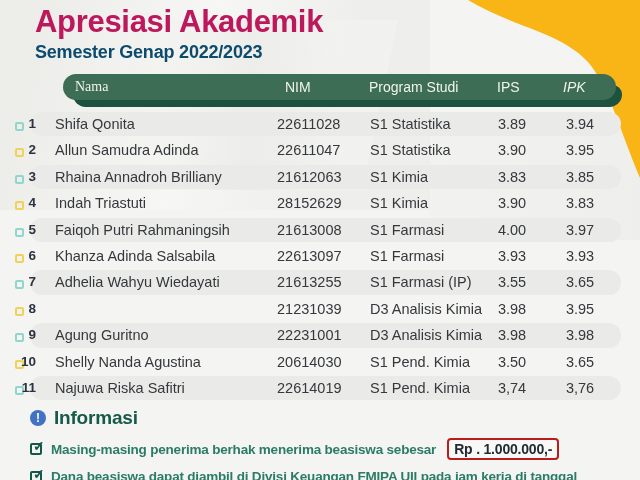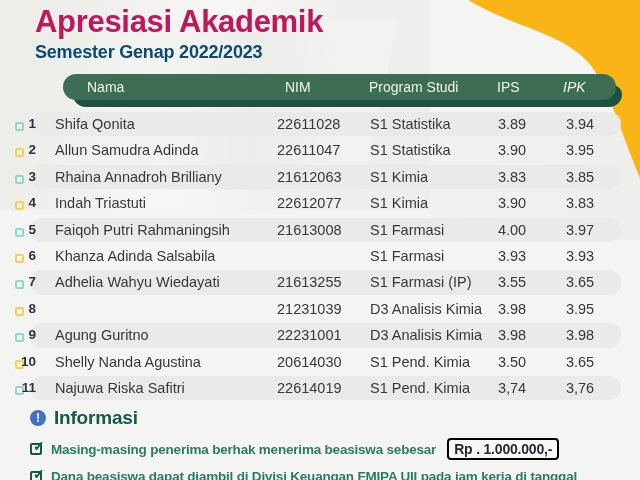--- a/index.html
+++ b/index.html
@@ -24,21 +24,21 @@
   .title { font-size:31px; font-weight:700; letter-spacing:-0.3px; color:#be185d; }
   .subtitle { font-size:18px; font-weight:700; letter-spacing:-0.2px; color:#0c4a6e; margin-top:2px; }
 
   
   .thead { position:absolute; left:63px; top:74px; width:559px; height:34px; }
   .thead-shadow { position:absolute; left:10px; top:11px; width:549px; height:22px;
     background:#1d5240; border-radius:12px 12px 16px 16px; }
   .thead-bar { position:absolute; left:0; top:0; width:553px; height:26px;
     background:#3d6d55; border-radius:13px; color:#f0f3ee; font-size:14px; }
   .thead-bar span { position:absolute; top:0; line-height:26px; white-space:nowrap; }
-  .col-nama { left:24px; }
+  .col-nama { left:12px;font-family:Liberation Serif, serif; }
   .col-nim  { left:222px; }
   .col-prog { left:306px; }
   .col-ips  { left:434px; }
   .col-ipk  { left:500px;font-style:italic; }
 
   
   .tbody { position:absolute; left:0; top:111px; width:640px; }
   .row { position:relative; height:26.4px; }
   .row.odd::before { content:""; position:absolute; left:30px; right:19px; top:1px; bottom:1px;
     background:#eaeae8; border-radius:12px; }
@@ -59,21 +59,21 @@
   .info-head { display:flex; align-items:center; gap:8px; }
   .info-icon { width:16px; height:16px; border-radius:50%; background:#4272c4; color:#fff;
     font-size:12px; font-weight:700; text-align:center; line-height:16px; flex:0 0 16px; }
   .info-title { font-size:19px; font-weight:700; color:#17594a; letter-spacing:-0.2px; }
   .info-item { display:flex; align-items:center; gap:9px; margin-top:9px;
     color:#2b7b67; font-size:13.5px; font-weight:700; letter-spacing:-0.2px; white-space:nowrap; }
   .checkbox-icon { position:relative; width:12px; height:12px; border:2px solid #14584a;
     border-radius:2px; flex:0 0 12px; }
   .checkbox-icon::after { content:"\2713"; position:absolute; top:-7px; left:1px;
     font-size:14px; font-weight:700; color:#14584a; }
-  .rp-box { display:inline-block; border:2px solid #000000; border-radius:4px;
+  .rp-box { display:inline-block; border:2px solid #b91c1c; border-radius:4px;
     padding:0 5px; margin-left:2px; color:#232a33; font-size:14px; line-height:18px;
     background:rgba(255,255,255,.4); }
 </style>
 </head>
 <body>
 
 <div class="poster">
 
   <div class="bg-art">
     <div class="bg-streak1"></div>
@@ -126,38 +126,39 @@
       <span class="name">Rhaina Annadroh Brilliany</span>
       <span class="nim">21612063</span>
       <span class="prog">S1 Kimia</span>
       <span class="ips">3.83</span>
       <span class="ipk">3.85</span>
     </div>
       <div class="row even">
       <span class="sq sq-yellow"></span>
       <span class="no">4</span>
       <span class="name">Indah Triastuti</span>
-      <span class="nim">22612077</span>
+      <span class="nim">28152629</span>
       <span class="prog">S1 Kimia</span>
       <span class="ips">3.90</span>
       <span class="ipk">3.83</span>
     </div>
       <div class="row odd">
       <span class="sq sq-teal"></span>
       <span class="no">5</span>
       <span class="name">Faiqoh Putri Rahmaningsih</span>
       <span class="nim">21613008</span>
       <span class="prog">S1 Farmasi</span>
       <span class="ips">4.00</span>
       <span class="ipk">3.97</span>
     </div>
       <div class="row even">
       <span class="sq sq-yellow"></span>
       <span class="no">6</span>
       <span class="name">Khanza Adinda Salsabila</span>
+      <span class="nim">22613097</span>
       <span class="prog">S1 Farmasi</span>
       <span class="ips">3.93</span>
       <span class="ipk">3.93</span>
     </div>
       <div class="row odd">
       <span class="sq sq-teal"></span>
       <span class="no">7</span>
       <span class="name">Adhelia Wahyu Wiedayati</span>
       <span class="nim">21613255</span>
       <span class="prog">S1 Farmasi (IP)</span>

